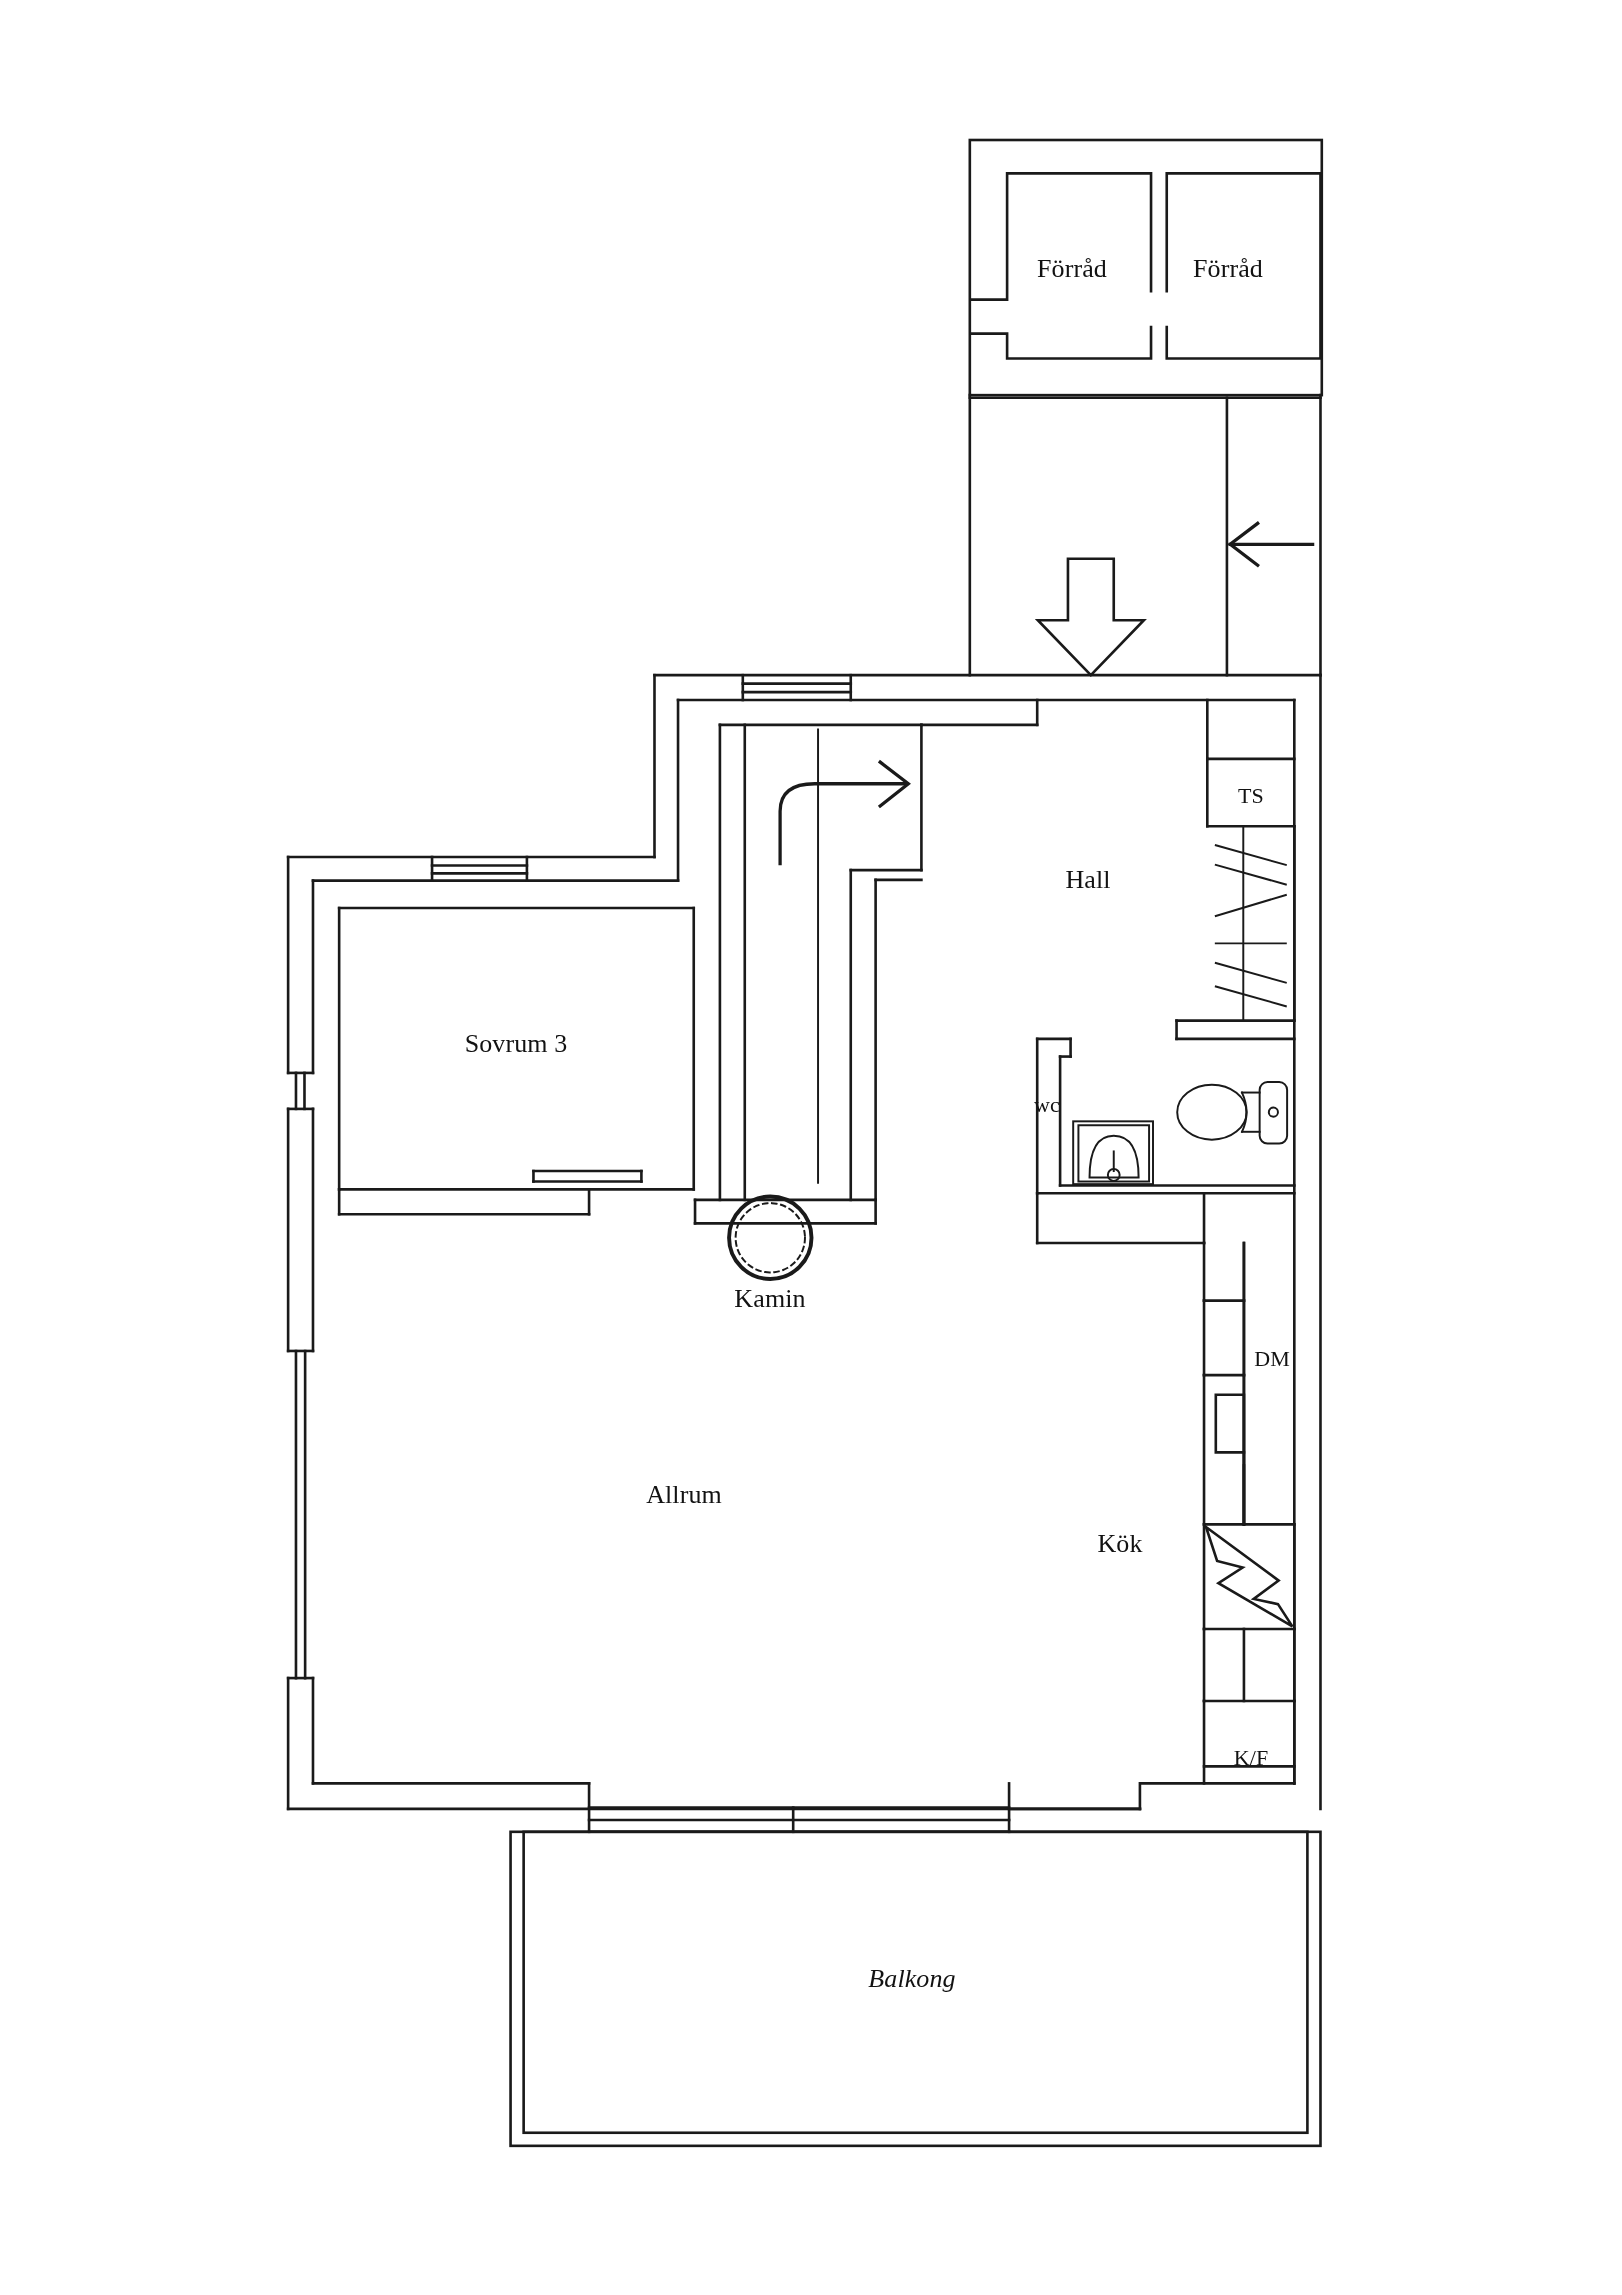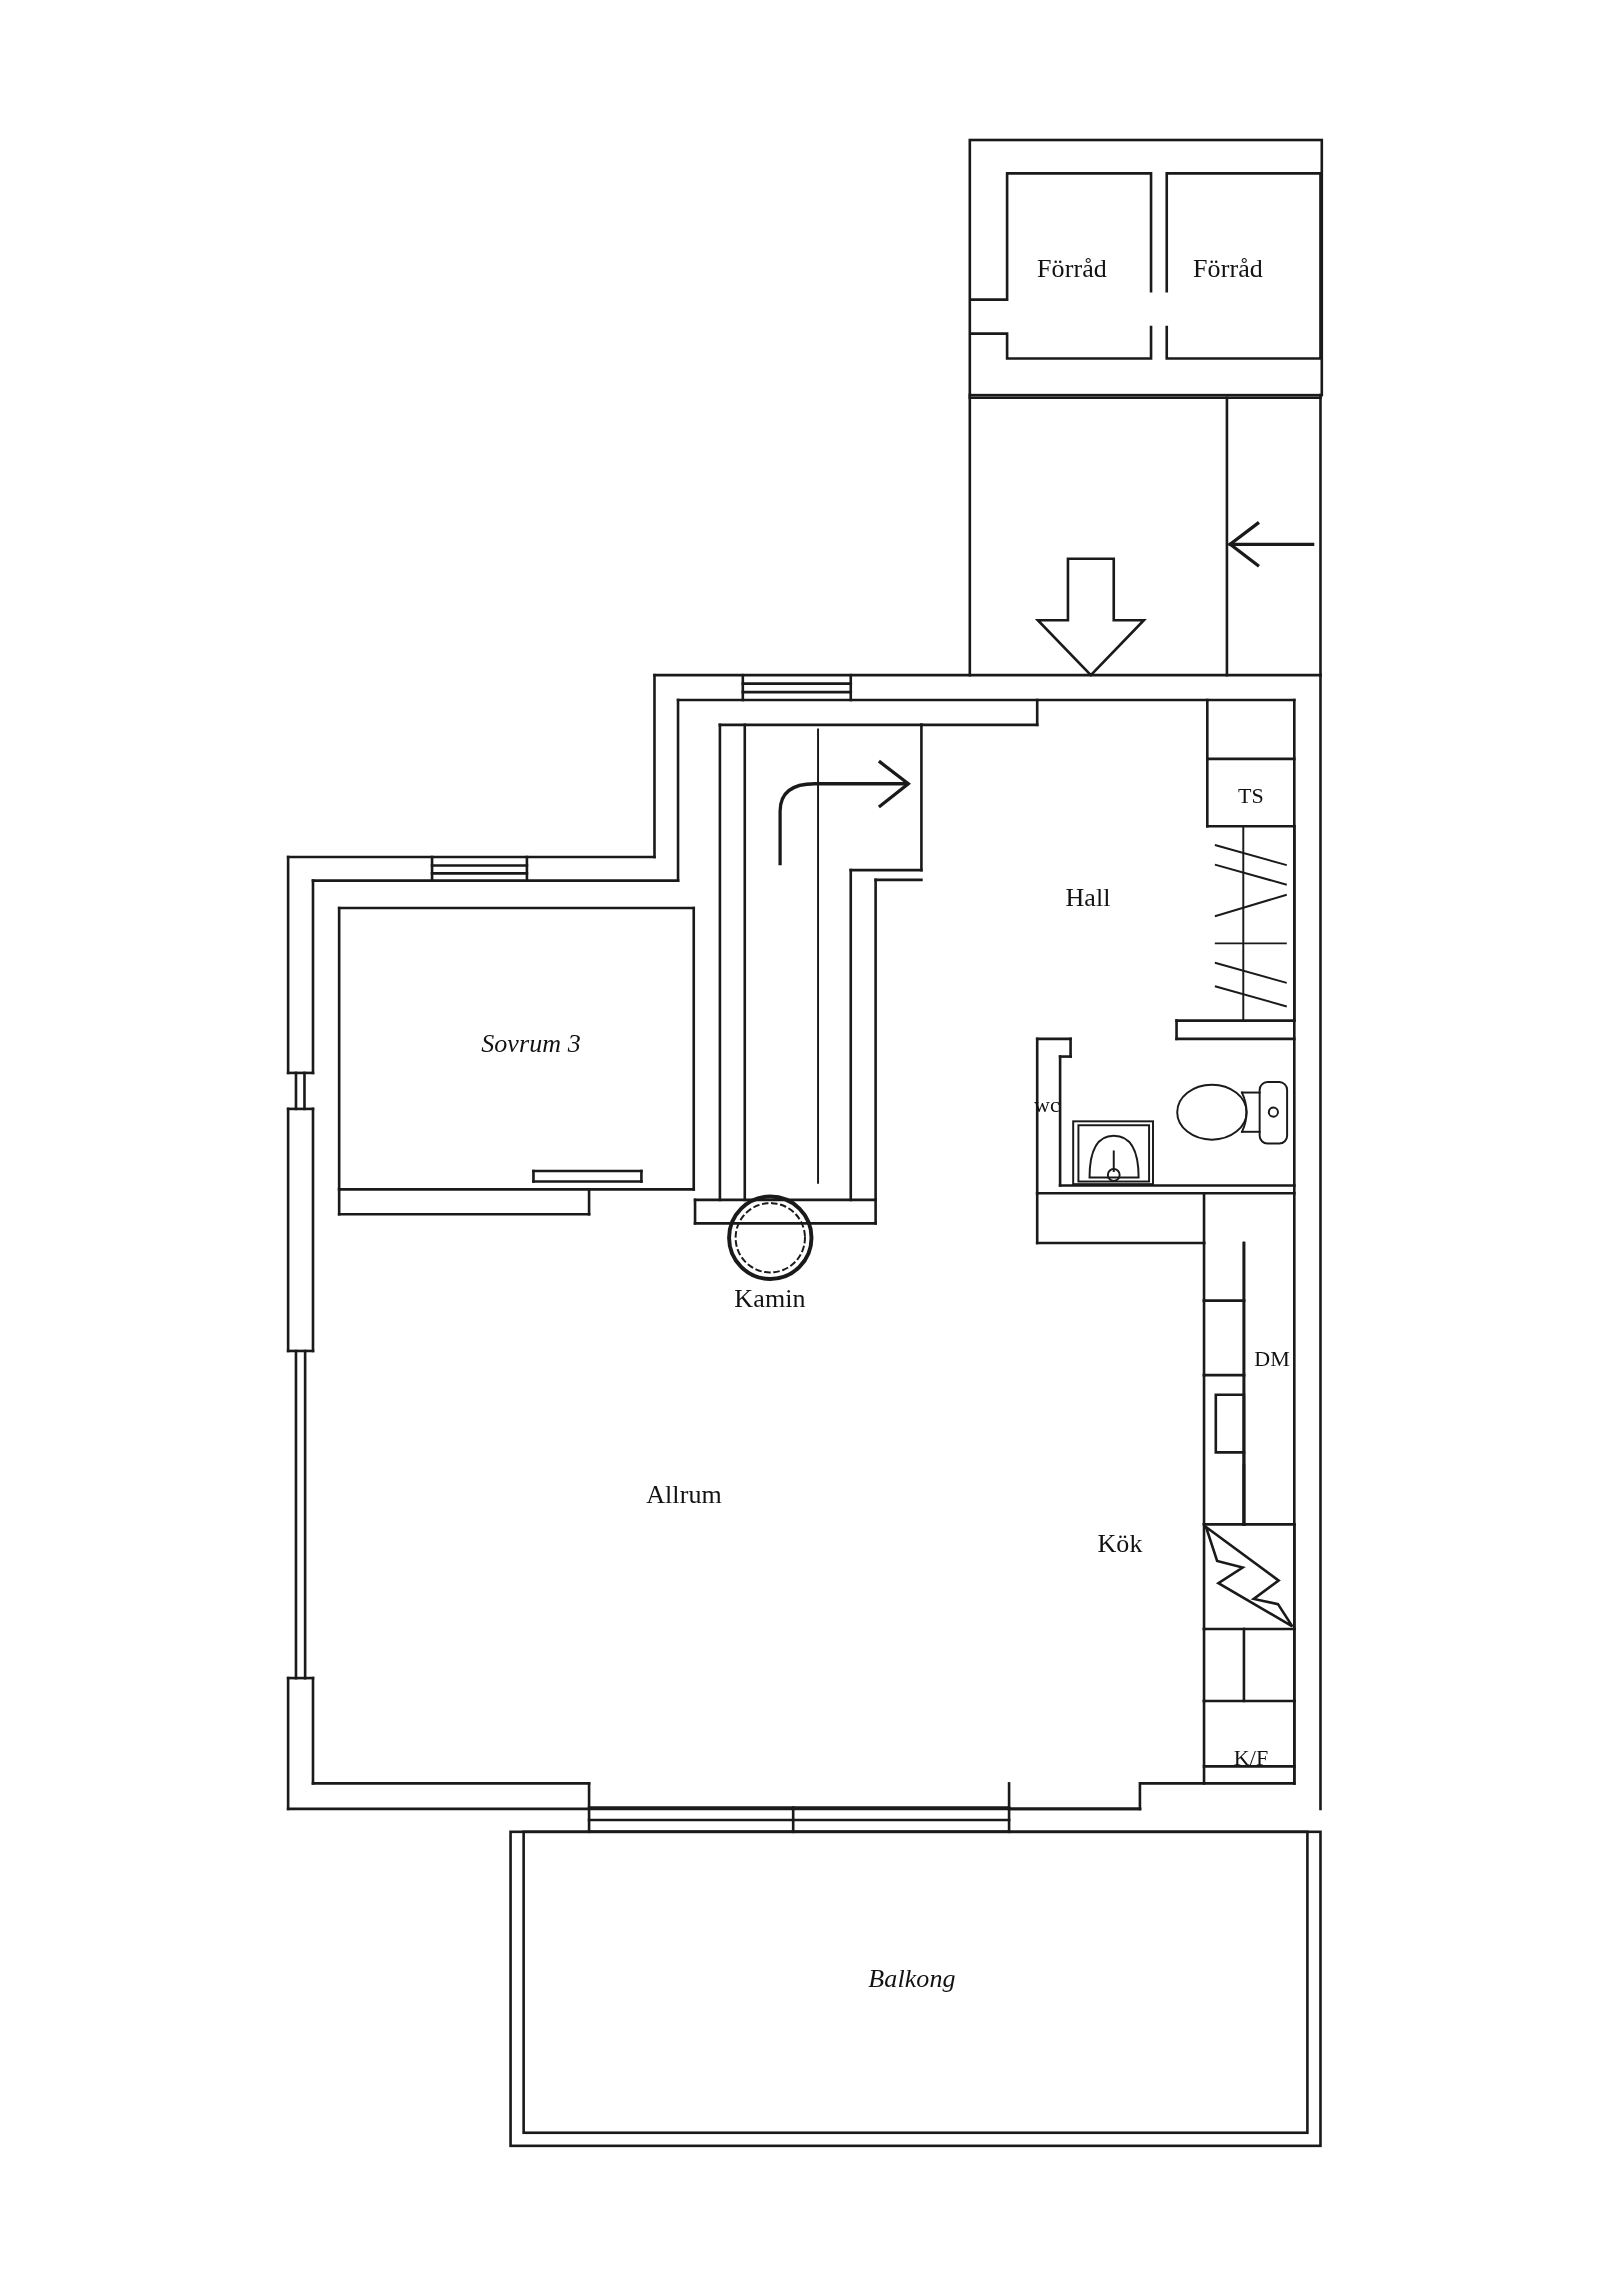--- a/index.html
+++ b/index.html
@@ -298,33 +298,33 @@
         <path d="M1585,1070 L1585,1108"></path>
       </g>
 
     </g>
   </svg>
 
   <div class="room-label lbl-lg" style="left:1072px; top:269px;">Förråd</div>
 
   <div class="room-label lbl-lg" style="left:1228px; top:269px;">Förråd</div>
 
-  <div class="room-label lbl-lg" style="left:1088px; top:898px;">Hall</div>
+  <div class="room-label lbl-lg" style="left:1088px; top:880px;">Hall</div>
 
   <div class="room-label lbl-sm" style="left:1251px; top:772px;">TS</div>
 
   <div class="room-label lbl-sm" style="left:1047px; top:1081px;">wc</div>
 
   <div class="room-label lbl-sm" style="left:1272px; top:1335px;font-family:Liberation Serif, serif;">DM</div>
 
   <div class="room-label lbl-lg" style="left:1120px; top:1544px;">Kök</div>
 
   <div class="room-label lbl-sm" style="left:1251px; top:1734px;">K/F</div>
 
-  <div class="room-label lbl-lg" style="left:531px; top:1044px;font-style:italic;">Sovrum 3</div>
+  <div class="room-label lbl-lg" style="left:516px; top:1044px;">Sovrum 3</div>
 
   <div class="room-label lbl-lg" style="left:684px; top:1495px;text-align:center;">Allrum</div>
 
   <div class="room-label lbl-lg" style="left:770px; top:1299px;">Kamin</div>
 
   <div class="room-label lbl-lg" style="left:912px; top:1979px;font-style:italic;">Balkong</div>
 
 </div>
 
 

